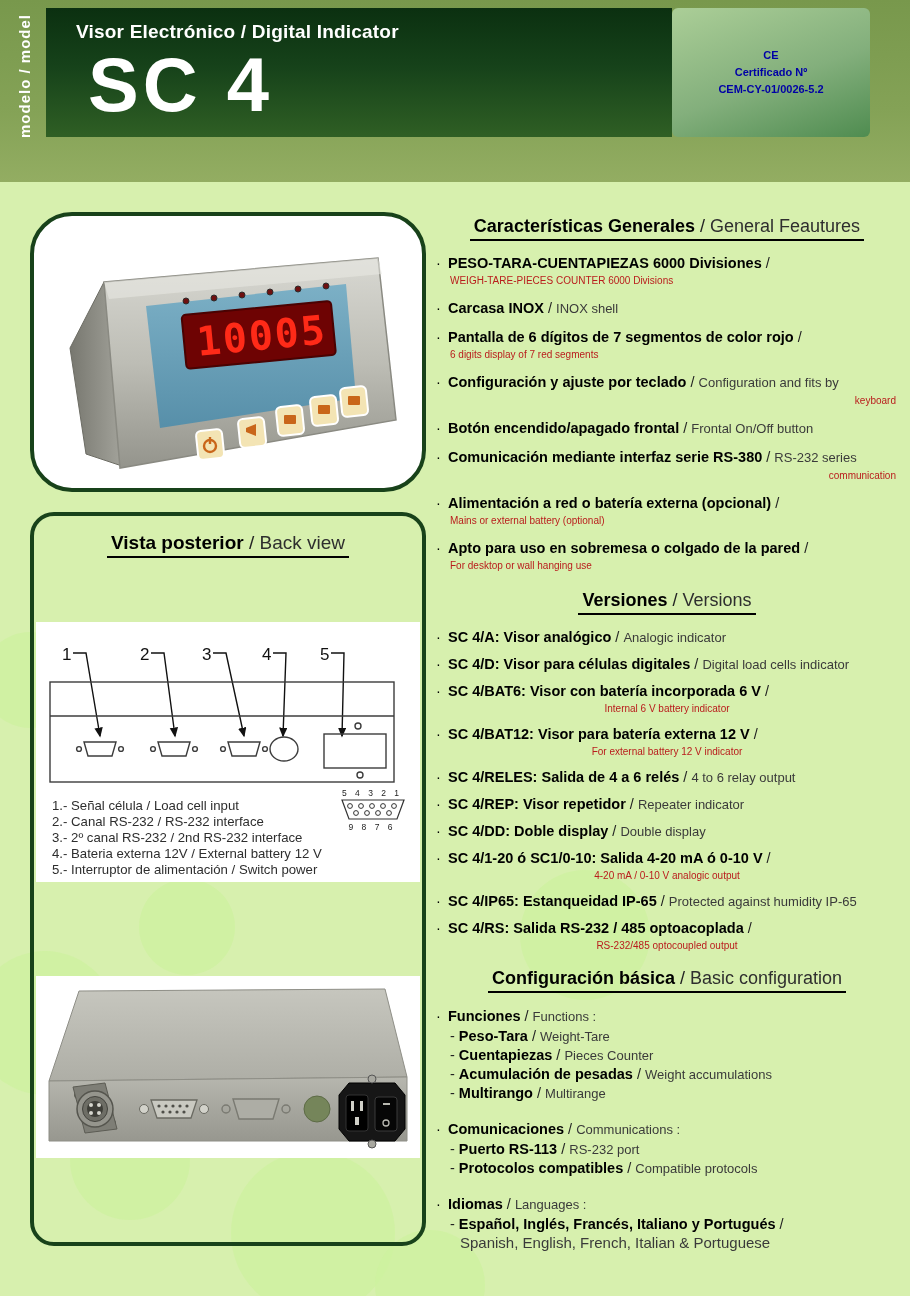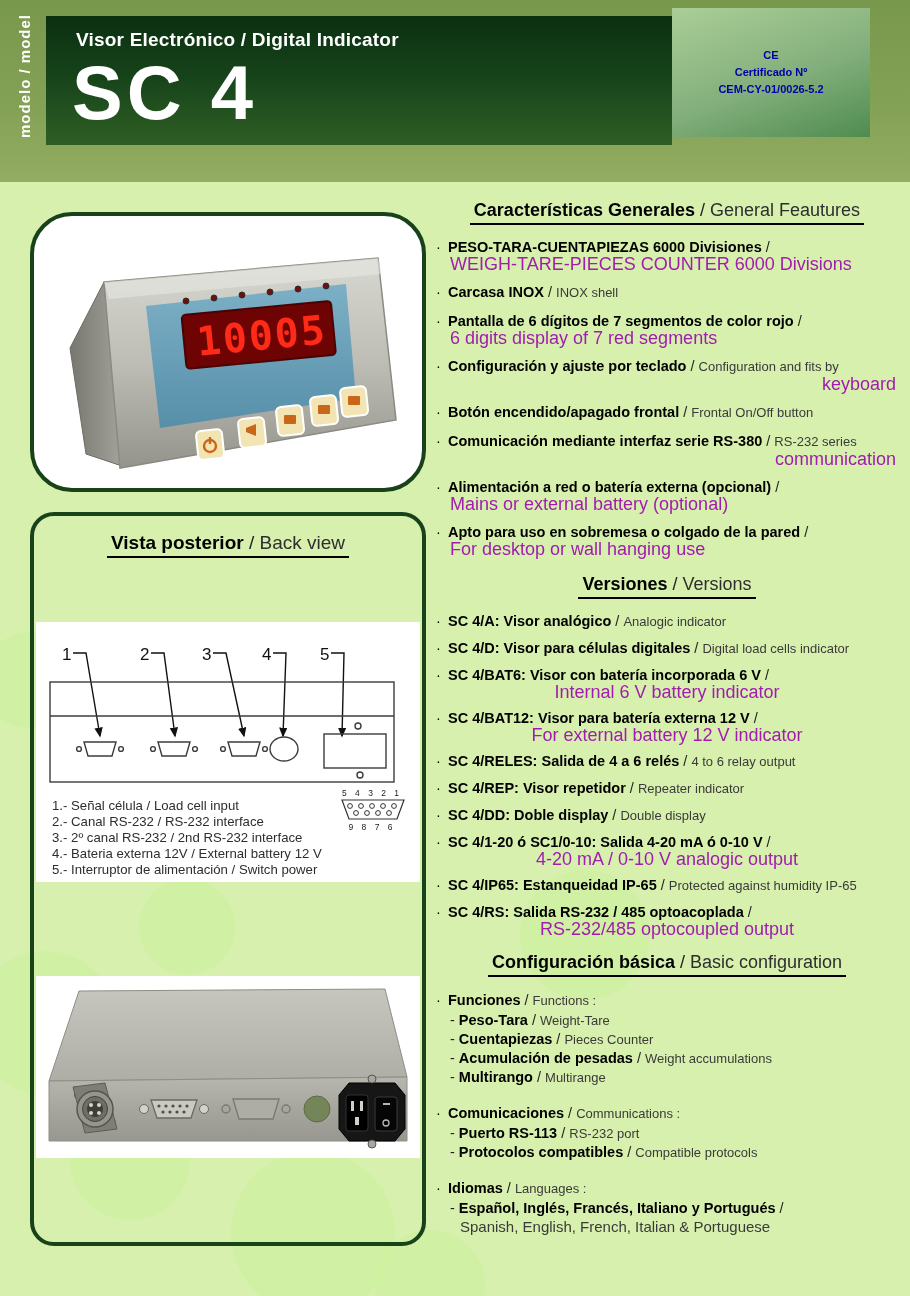--- a/index.html
+++ b/index.html
@@ -10,48 +10,48 @@
     -webkit-font-smoothing:antialiased;
   }
   .circle{position:absolute;border-radius:50%;background:#cdf19f;opacity:.75;}
   
   .top-band{position:absolute;left:0;top:0;width:910px;height:182px;
     background:linear-gradient(to bottom,#78984c 0%,#84a256 60%,#93ad62 100%);}
   .vertical-label{position:absolute;left:8px;top:8px;height:135px;width:32px;
     writing-mode:vertical-rl;transform:rotate(180deg);
     color:#fff;font-weight:bold;font-size:15px;letter-spacing:1px;
     display:flex;align-items:center;justify-content:center;}
-  .header-box{position:absolute;left:46px;top:16px;width:626px;height:129px;
+  .header-box{position:absolute;left:46px;top:8px;width:626px;height:129px;
     background:linear-gradient(to bottom,#0b3010 0%,#16421a 45%,#2f5f24 100%);}
   .header-title{padding:13px 0 0 30px;color:#fff;font-weight:bold;font-size:19px;letter-spacing:.2px;}
-  .header-model{padding:4px 0 0 26px;color:#fff;font-weight:800;font-size:76px;letter-spacing:4px;line-height:1;}
+  .header-model{padding:4px 0 0 42px;color:#fff;font-weight:800;font-size:76px;letter-spacing:4px;line-height:1;}
   .ce-box{position:absolute;left:672px;top:8px;width:198px;height:129px;
     background:linear-gradient(160deg,#abce97 0%,#83af7c 55%,#4f8c50 100%);
     display:flex;flex-direction:column;justify-content:center;text-align:center;
-    font-weight:bold;font-size:11px;line-height:1.55;}
+    font-weight:bold;font-size:11px;line-height:1.55;border-radius:6px;}
   
   .photo-box{position:absolute;left:30px;top:212px;width:388px;height:272px;
     background:#fff;border:4px solid #18421a;border-radius:42px;overflow:hidden;}
   .vista-box{position:absolute;left:30px;top:512px;width:388px;height:726px;
     border:4px solid #18421a;border-radius:24px;}
   .vista-head{margin-top:16px;text-align:center;font-size:19px;}
   .diagram-box{position:absolute;left:2px;top:106px;width:384px;height:260px;background:#fff;}
   .photo2-box{position:absolute;left:2px;top:460px;width:370px;height:168px;background:#fff;padding:7px;}
   
   .hu{display:inline-block;border-bottom:2px solid #000;padding:0 4px 2px 4px;}
   .hu b{color:#000;}
   .hu .hen{color:#2e2e2e;}
   
-  .right-col{position:absolute;left:436px;top:200px;width:462px;}
+  .right-col{position:absolute;left:436px;top:216px;width:462px;}
   .sec-head{text-align:center;font-size:18px;margin-bottom:13px;}
   .item{margin-bottom:10px;}
   .item .line1{font-size:14.5px;line-height:18px;white-space:nowrap;}
   .item .line1 b{color:#000;}
   .item .line1 .en,.sub .en,.grp .en{font-weight:normal;font-size:13px;color:#3a3a3a;}
-  .item .line2{font-size:18px;color:#a21caf;line-height:17px;}
+  .item .line2{font-size:10px;color:#b91c1c;line-height:17px;}
   .item .line2.wrap{padding-left:14px;}
   .item .line2.right{text-align:right;padding-right:2px;}
   .item .line2.center{text-align:center;}
   .bullet{display:inline-block;width:12px;color:#000;}
   .vers .item{margin-bottom:8px;}
   .vers .item .line1{line-height:18px;}
   .grp{margin-bottom:16px;font-size:14.5px;line-height:20px;}
   .grp .sub{padding-left:14px;font-size:14.5px;line-height:19px;}
   .grp .sub .wrap2{padding-left:10px;font-size:15px;color:#3a3a3a;line-height:17px;}
   .sep{font-weight:normal;color:#222;}

